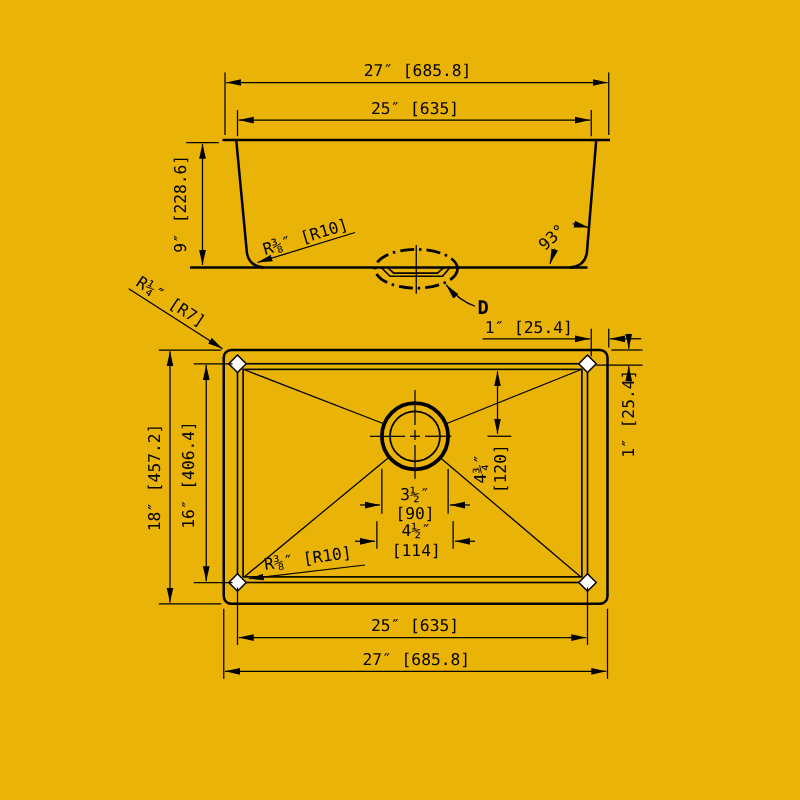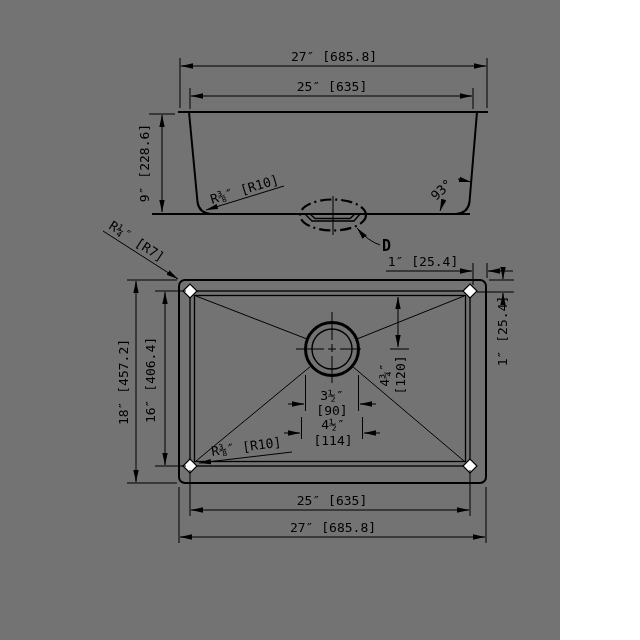--- a/index.html
+++ b/index.html
@@ -1,16 +1,16 @@
 <!DOCTYPE html>
 <html><head>
 <meta charset="utf-8">
 <style>
   html,body{margin:0;padding:0;background:#ffffff;}
-  .page{width:560px;height:640px;background:#737373;position:relative;overflow:hidden;}
+  .page{width:640px;height:640px;background:#eab308;position:relative;overflow:hidden;}
   svg{font-family:"DejaVu Sans Mono","DejaVu Sans",monospace;}
   text{fill:#000;font-size:13px;}
   .obj{stroke:#000;stroke-width:2;fill:none;stroke-linecap:butt;}
   .obj-thin{stroke:#000;stroke-width:1.3;fill:none;}
   .dim{stroke:#000;stroke-width:1;fill:none;}
   .phantom{stroke:#000;stroke-width:2.2;fill:none;stroke-dasharray:11 4 2 4;}
   .cline{stroke:#000;stroke-width:1;fill:none;}
   .diamond{fill:#fff;stroke:#000;stroke-width:1.2;}
   .drainD{font-weight:bold;font-size:15px;}
 </style>

